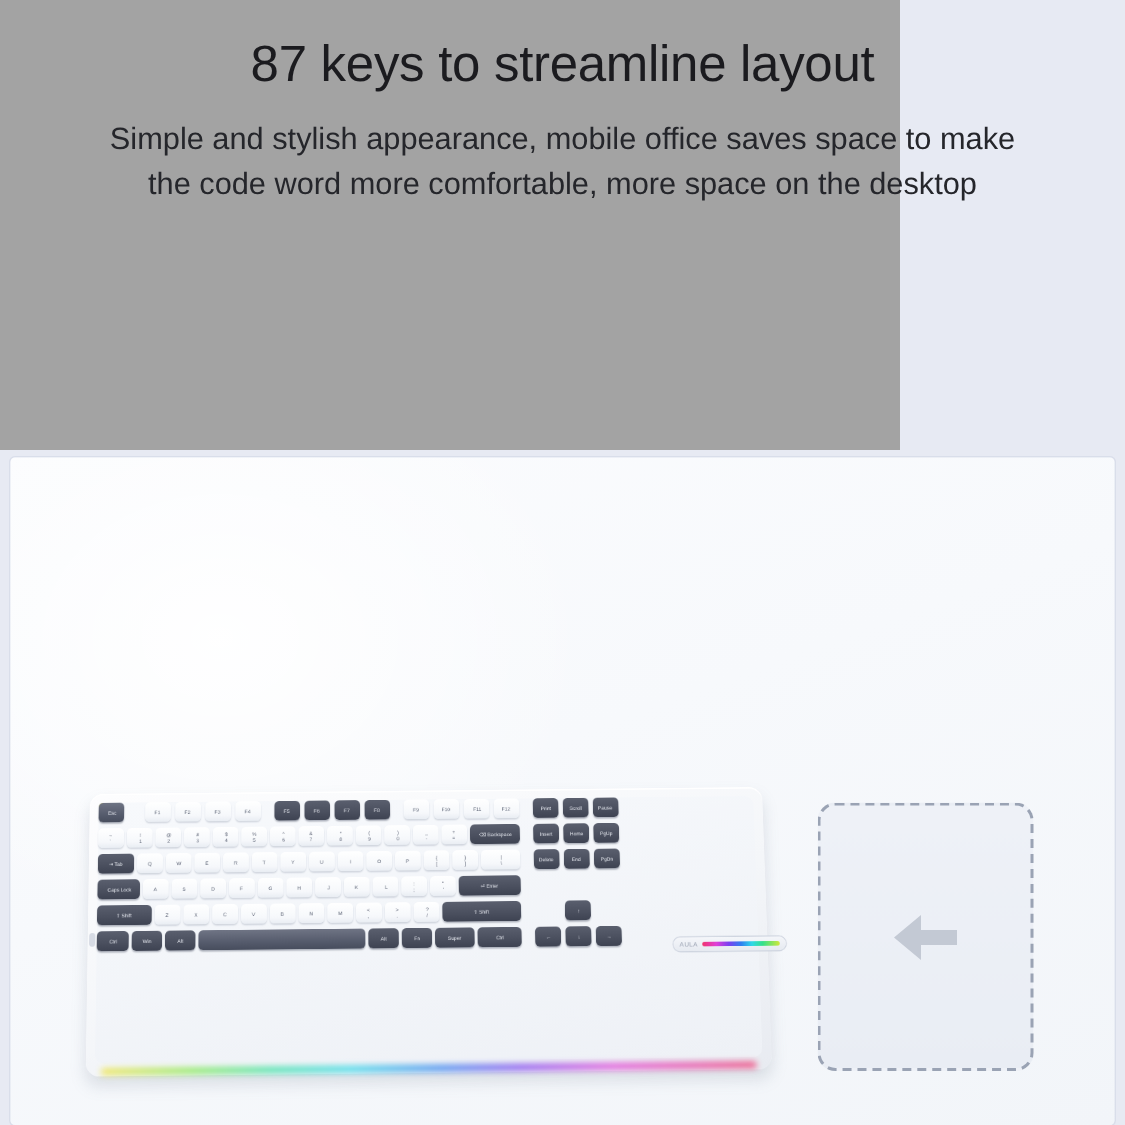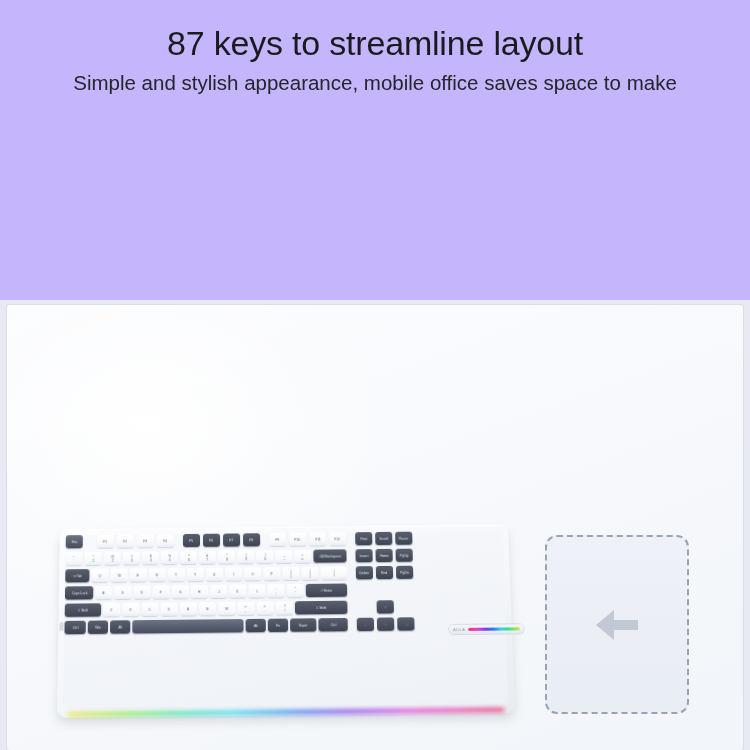--- a/index.html
+++ b/index.html
@@ -4,28 +4,28 @@
 <style>
   html,body{margin:0;padding:0;}
   body{
     width:750px;height:750px;overflow:hidden;
     font-family:"Liberation Sans","DejaVu Sans",sans-serif;
     background:#e7eaf3;
   }
   .page{position:relative;width:750px;height:750px;background:#e7eaf3;}
 
   
-  .header{position:absolute;left:0;top:0;width:750px;height:300px;background:#c4b5fd;}
+  .header{position:absolute;left:0;top:0;width:600px;height:300px;background:#a3a3a3;}
   .title{
     position:absolute;left:0;top:22px;width:750px;text-align:center;
     font-size:34px;line-height:42px;color:#1b1b1f;font-weight:400;
     letter-spacing:-0.2px;
   }
   .subtitle{
-    position:absolute;left:0;top:68px;width:750px;text-align:center;
+    position:absolute;left:0;top:78px;width:750px;text-align:center;
     font-size:20.5px;line-height:30px;color:#25262b;font-weight:400;
     padding:0 14px;box-sizing:border-box;
   }
   .subtitle span{display:block;}
 
   
   .card{
     position:absolute;left:7px;top:305px;width:736px;height:445px;
     background:linear-gradient(160deg,#fbfcfe 0%,#f7f9fc 45%,#f2f5f9 100%);
     border-radius:3px;overflow:hidden;
@@ -121,20 +121,21 @@
 </style>
 </head>
 <body>
 
 <div class="page">
 
   <div class="header">
     <div class="title">87 keys to streamline layout</div>
     <div class="subtitle">
       <span>Simple and stylish appearance, mobile office saves space to make</span>
+      <span>the code word more comfortable, more space on the desktop</span>
     </div>
   </div>
 
   <div class="card">
     <div class="card-glow"></div>
 
   </div>
 
   <div class="placeholder">
     <svg width="54" height="42" viewBox="0 0 54 42">

